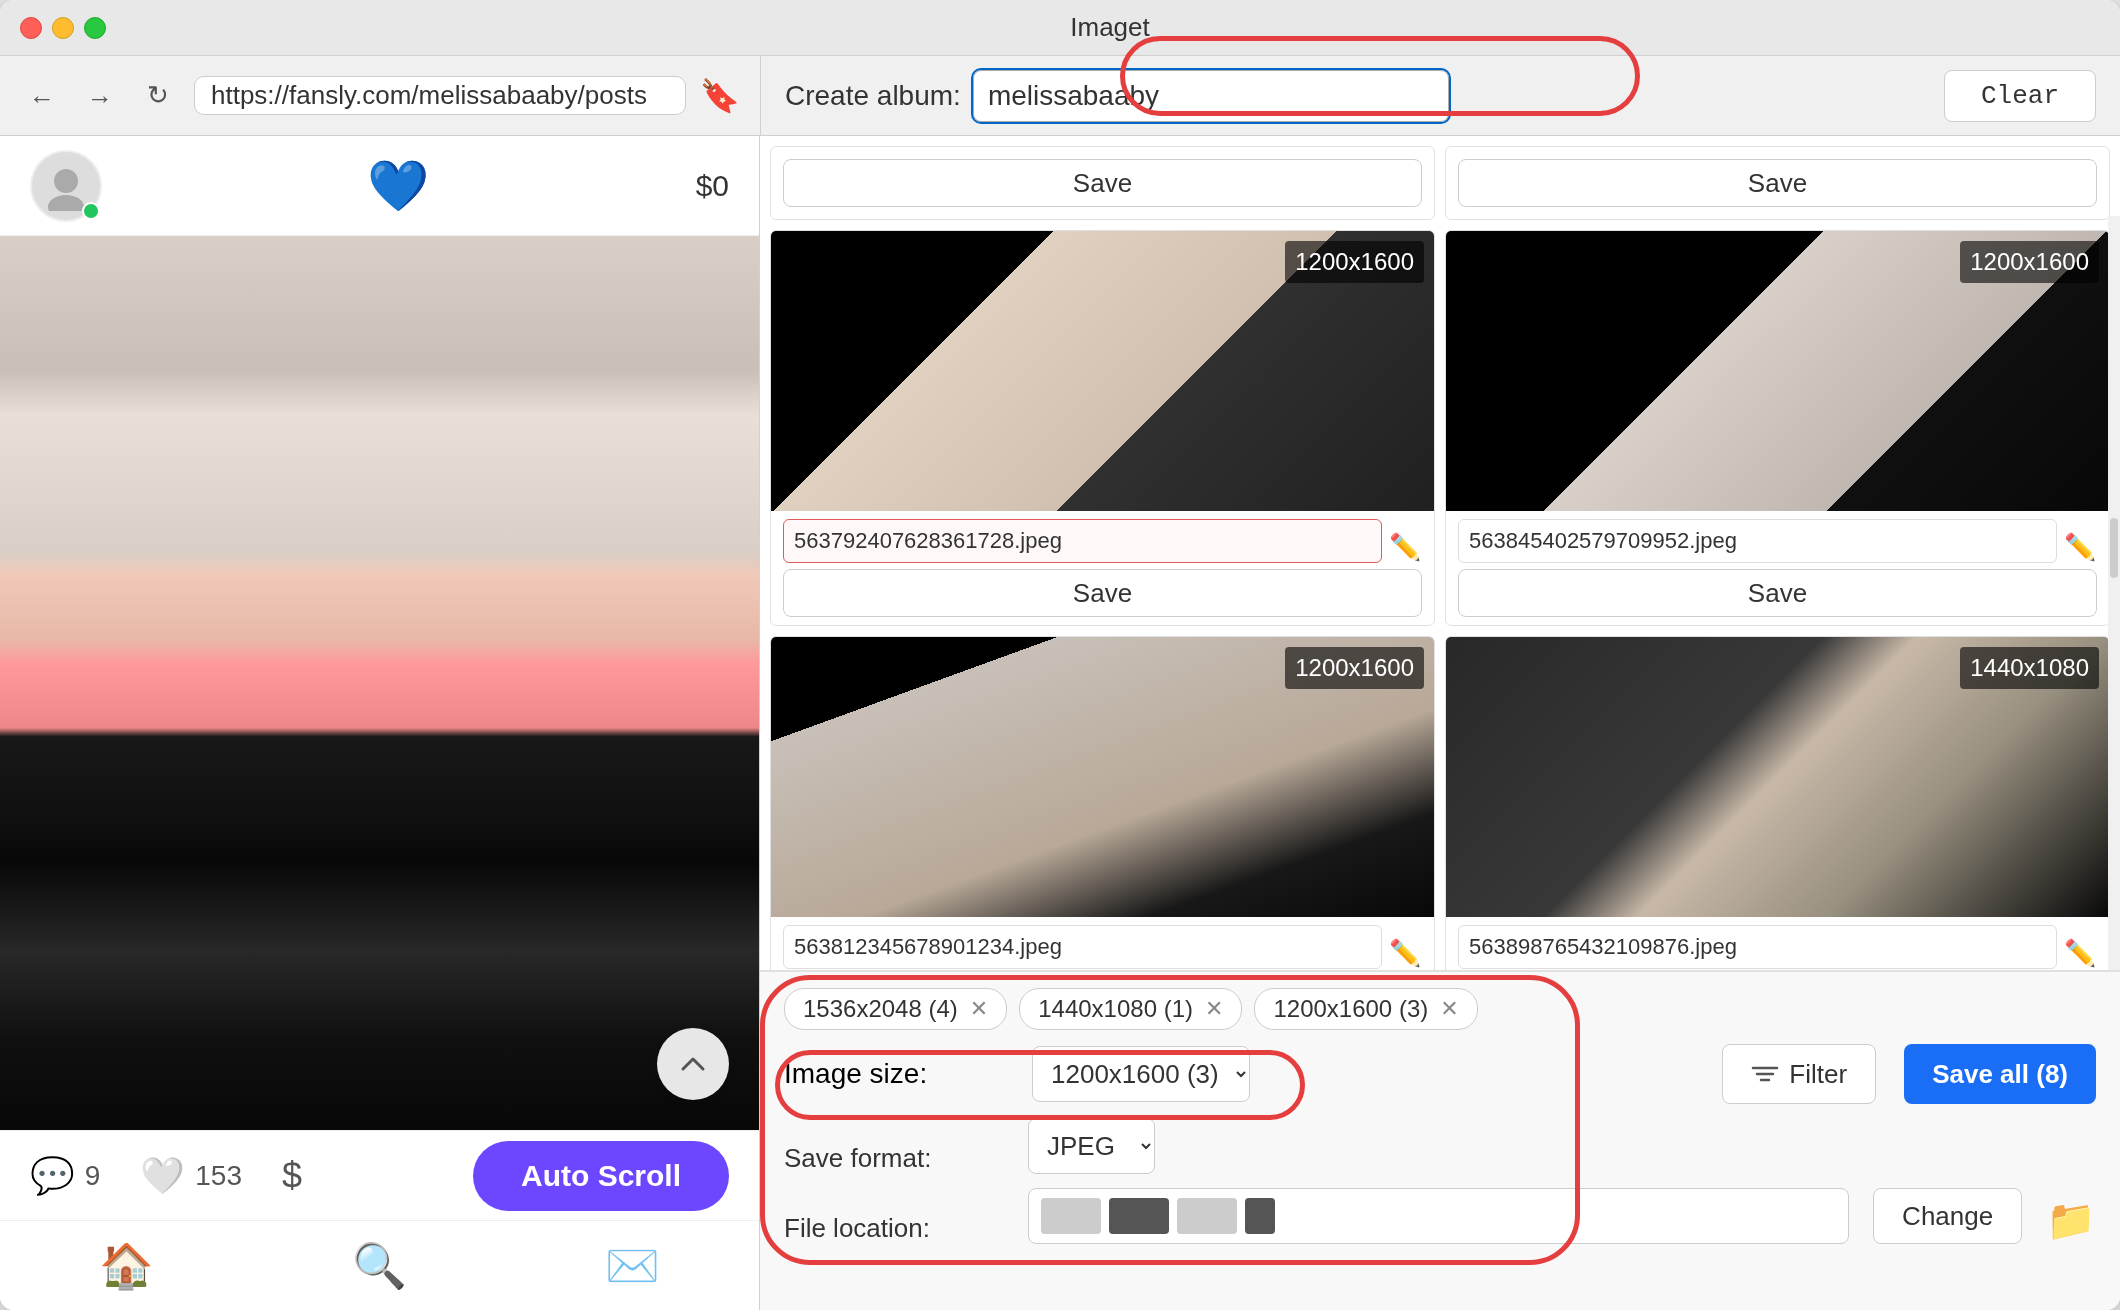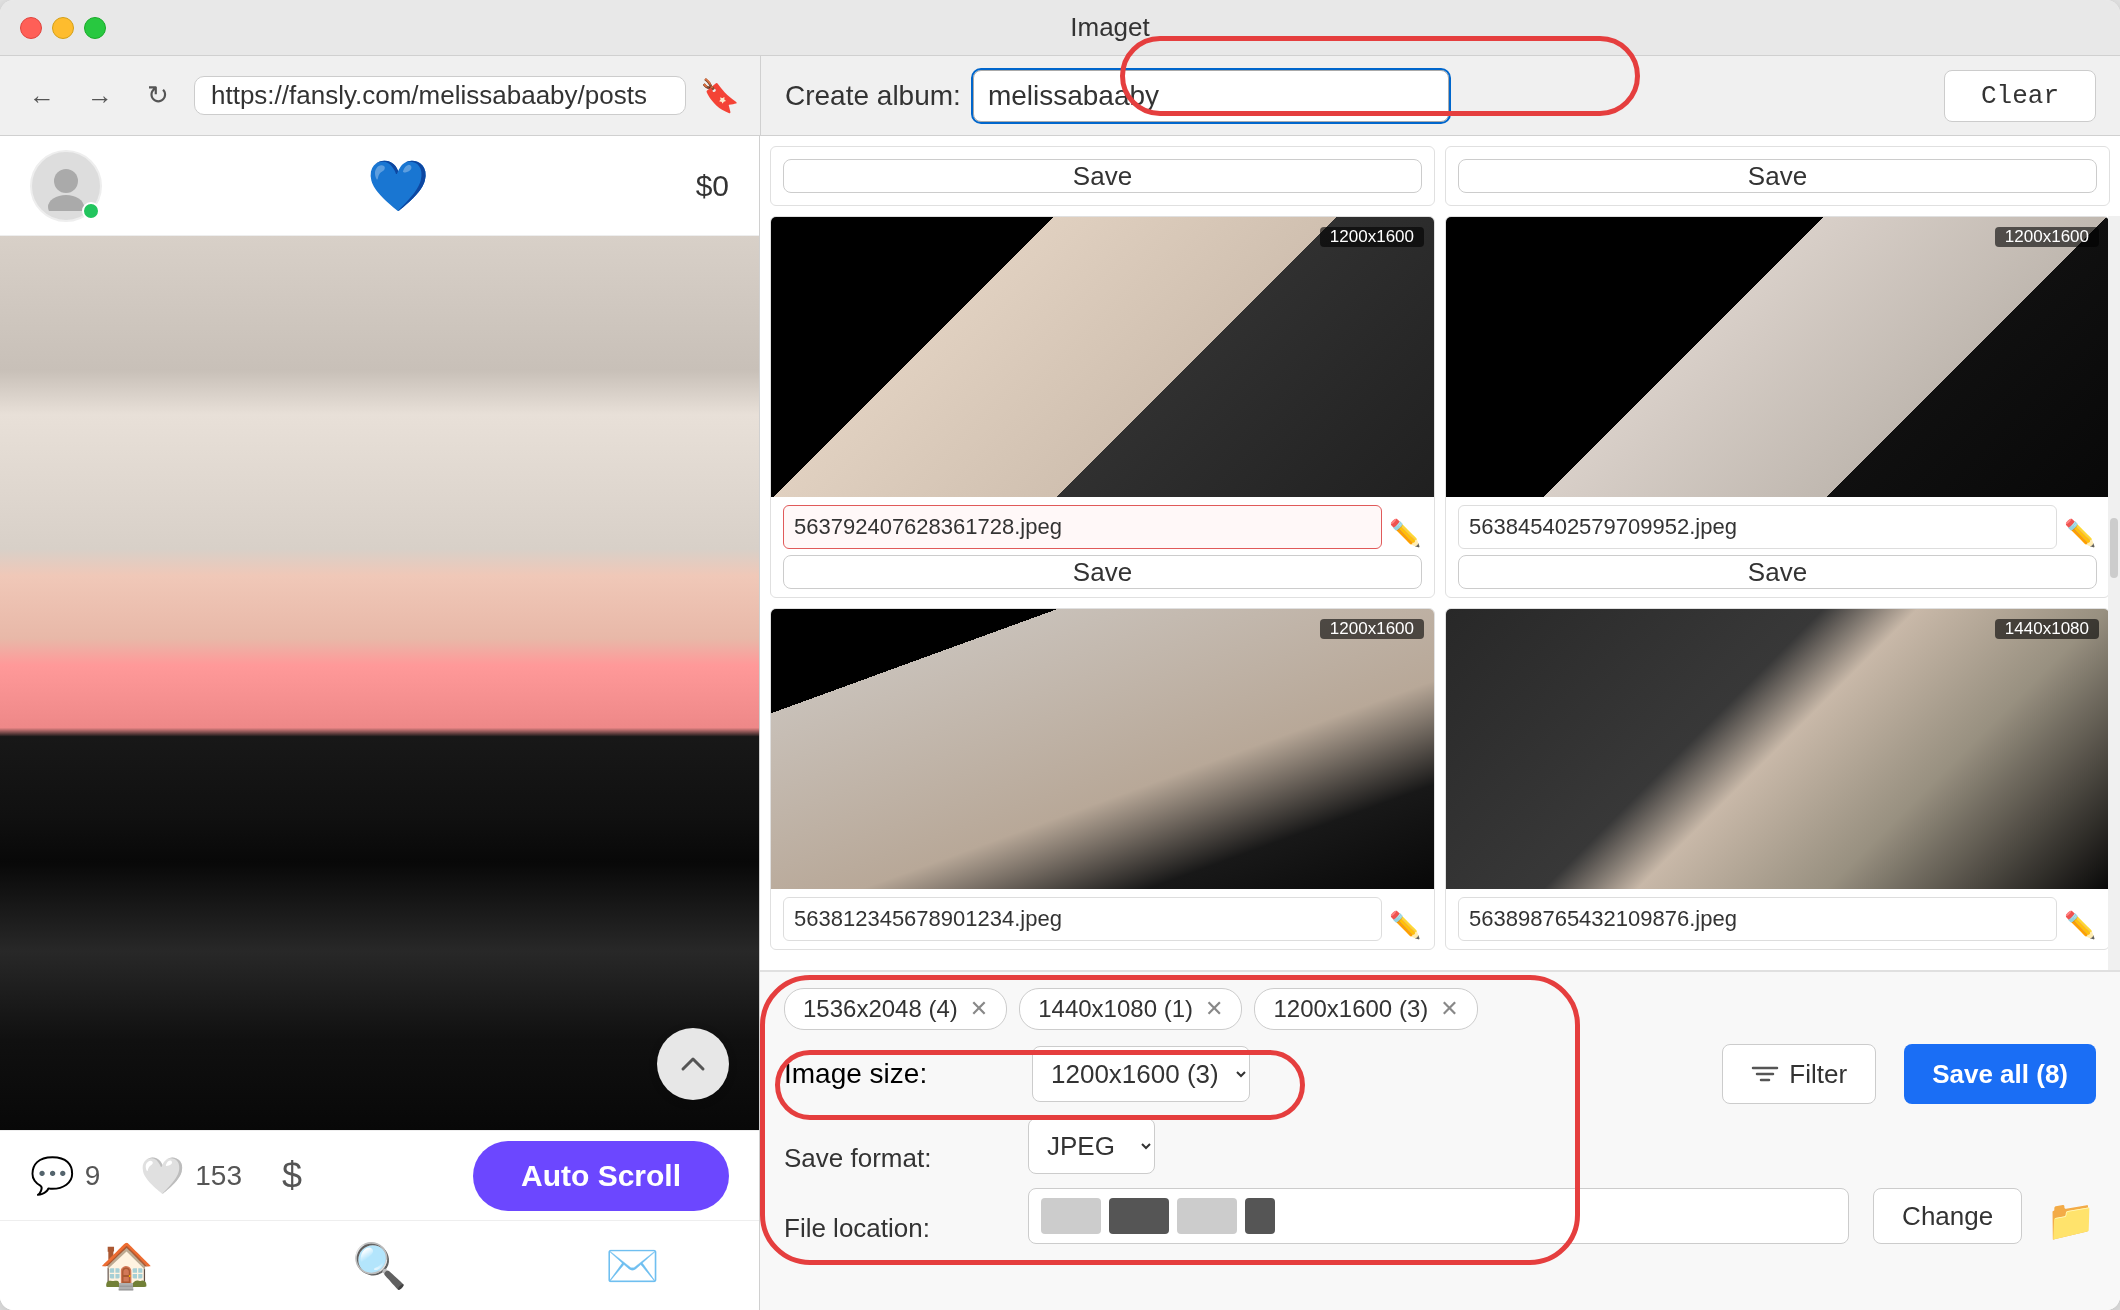--- a/index.html
+++ b/index.html
@@ -303,22 +303,22 @@
       position: relative;
       overflow: hidden;
     }
 
     .img-dim-badge {
       position: absolute;
       top: 10px;
       right: 10px;
       background: rgba(0,0,0,0.6);
       color: white;
-      font-size: 17px;
-      padding: 0 10px;
+      font-size: 24px;
+      padding: 7px 10px;
       border-radius: 4px;
     }
 
     .gallery-item-footer {
       padding: 8px 12px;
       display: flex;
       flex-direction: column;
       gap: 6px;
     }
 
@@ -344,21 +344,21 @@
       background: #fff8f8;
     }
 
     .edit-icon {
       font-size: 26px;
       color: #888;
       cursor: pointer;
     }
 
     .save-btn-small {
-      height: 34px;
+      height: 48px;
       padding: 0 24px;
       border: 1px solid #ccc;
       border-radius: 8px;
       background: white;
       font-size: 26px;
       cursor: pointer;
       color: #333;
       align-self: center;
     }
 

